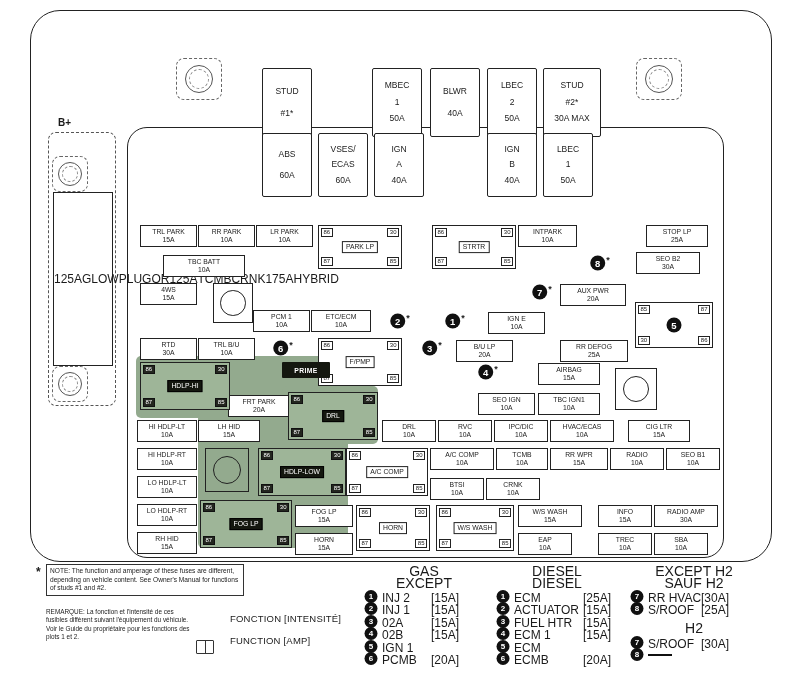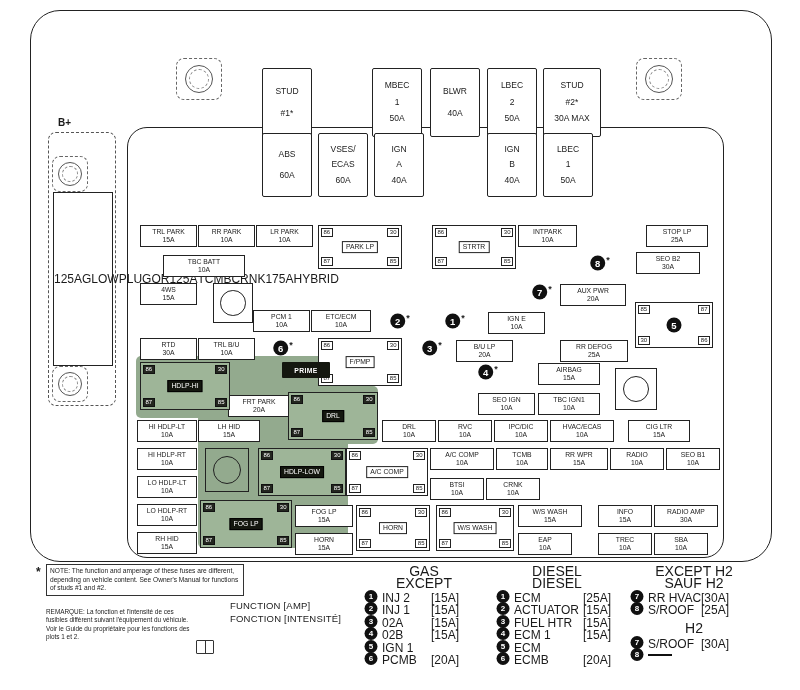--- a/index.html
+++ b/index.html
@@ -485,15 +485,15 @@
       <div class="lcirc" style="left: 637px; top: 636px;">7</div>
       <div class="llab" style="left: 648px; top: 637px;">S/ROOF</div>
       <div class="llab" style="left: 701px; top: 637px;">[30A]</div>
       <div class="lcirc" style="left: 637px; top: 648.4px;">8</div>
       <div class="lline" style="left: 648px; top: 654.4px; width: 24px; height: 1.2px;"></div>
     </div>
   <div class="notestar">*</div>
   <div class="notebox">NOTE: The function and amperage of these fuses are different, depending on vehicle content. See Owner's Manual for functions of studs #1 and #2.</div>
   <div class="remarque">REMARQUE: La fonction et l'intensité de ces fusibles diffèrent suivant l'équipement du véhicule. Voir le Guide du propriétaire pour les fonctions des plots 1 et 2.</div>
   <div class="book"></div>
-  <div class="fnlabel" style="top:600px">FUNCTION [AMP]</div>
+  <div class="fnlabel" style="top:635px">FUNCTION [AMP]</div>
   <div class="fnlabel" style="top:613px">FONCTION [INTENSITÉ]</div>
 </div>
 
 </body></html>

